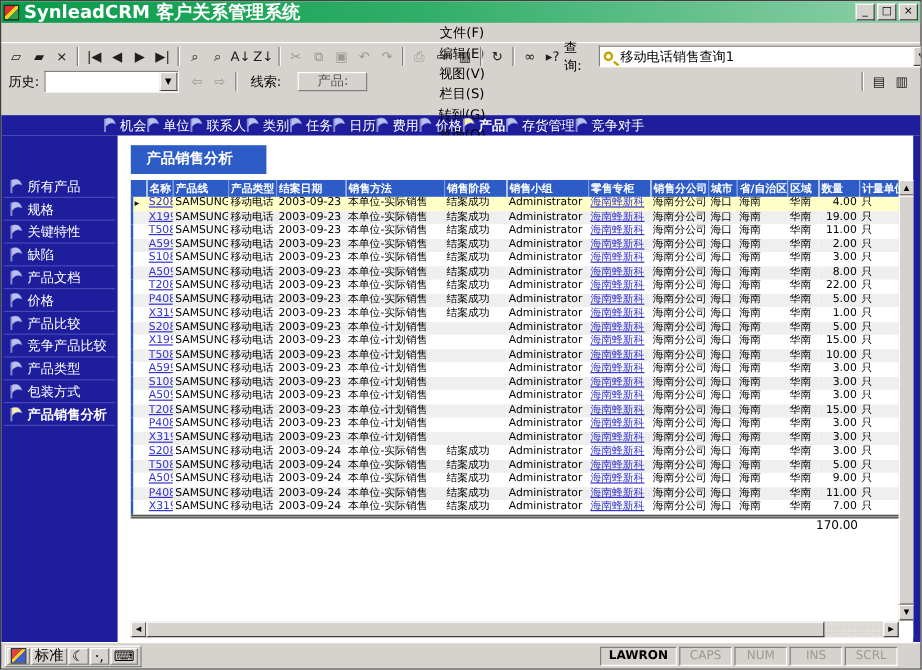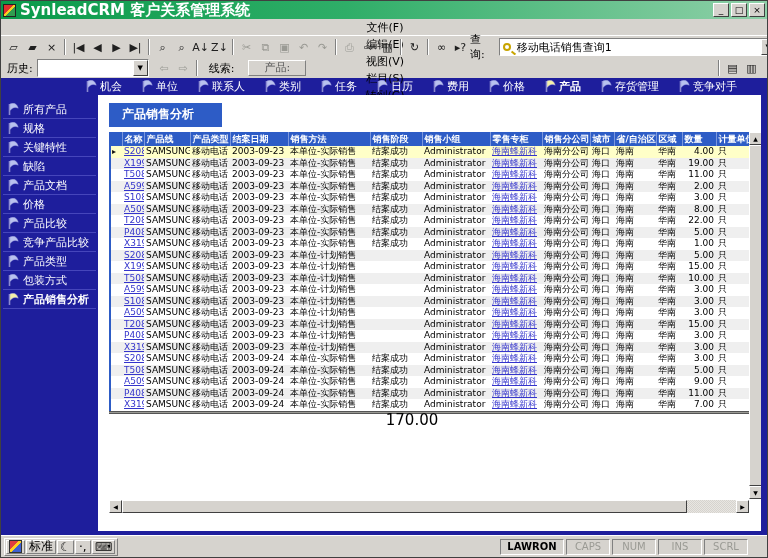--- a/index.html
+++ b/index.html
@@ -30,48 +30,48 @@
   .combo-btn { width:15px; height:16px; background:#d6d3ce; border:1px solid; border-color:#fff #404040 #404040 #fff;
                font-size:7px; line-height:14px; text-align:center; color:#000; flex:0 0 15px; }
   .mag { position:relative; width:8px; height:8px; border:2px solid #c8a400; border-radius:50%; margin:0 3px; flex:0 0 8px; }
   .mag::after { content:""; position:absolute; width:5px; height:2px; background:#c8a400; transform:rotate(40deg); left:6px; top:7px; }
   .toolbar2 { height:20px; display:flex; align-items:center; padding:0 6px; font-size:11px; }
   .raised { background:#d6d3ce; border:1px solid; border-color:#fff #808080 #808080 #fff; }
   .product-btn { width:58px; height:16px; text-align:center; font-size:11px; line-height:14px; color:#555; }
   .tb2-spacer { flex:1; }
 
   
-  .navbar { height:17px; background:#1e1e9c; display:flex; align-items:center; gap:20px; padding-left:85px; overflow:hidden; }
+  .navbar { height:17px; background:#1e1e9c; display:flex; align-items:center; padding-left:85px; overflow:hidden;margin-top:18px; }
   .nav-tab { display:flex; align-items:center; gap:3px; color:#fff; font-size:11px; white-space:nowrap; cursor:default; }
   .nav-tab.active span { font-weight:bold; }
 
   
   .body { display:flex; height:442px; background:#1e1e9c; }
-  .sidebar { width:97px; flex:0 0 97px; padding-top:5px; }
+  .sidebar { width:97px; flex:0 0 97px; padding-top:5px;margin-top:28px; }
   .side-item { display:flex; align-items:center; gap:4px; color:#fff; font-size:11px; height:19px; padding-left:5px;
                border-bottom:1px solid #4646bb; margin:0 2px; white-space:nowrap; overflow:hidden; }
   .side-item.active { font-weight:bold; }
   .content { flex:1; background:#fff; margin:0 6px 6px 0; position:relative; overflow:hidden; }
   .page-title { display:inline-block; margin:8px 0 0 11px; background:#2d5cc6; color:#fff; font-size:12px; font-weight:bold;
                 padding:3px 28px 4px 13px; white-space:nowrap; }
 
   
   .grid-area { position:relative; margin:5px 0 0 11px; width:653px; height:381px; background:#fff; }
   table.grid { border-collapse:collapse; table-layout:fixed; width:640px; font-size:9px; border-left:2px solid #2d5cc6; }
   .grid thead th { background:#2d5cc6; color:#fff; height:14px; font-weight:bold; font-size:9px; text-align:left;
                    padding:0 2px; white-space:nowrap; overflow:hidden; border-left:1px solid #7b97dd; }
   .grid thead th:first-child { border-left:none; }
   .grid tbody td { height:11.5px; line-height:11px; padding:0 2px; white-space:nowrap; overflow:hidden; color:#000; }
   .grid tbody tr.alt { background:#efefef; }
   .grid tbody tr.selected { background:#ffffc8; }
   .grid td.num { text-align:right; }
   .grid td.gutter { padding:0 1px; font-size:8px; color:#111; }
   .lnk { color:#3434cc; text-decoration:underline; cursor:pointer; }
   .total-sep { width:640px; height:3px; background:#9a9a94; border-top:1px solid #555; border-bottom:1px solid #555; }
-  .total-row { width:606px; text-align:center; font-size:15px; height:13px; line-height:13px; color:#000; }
+  .total-row { width:606px; text-align:right; font-size:10px; height:13px; line-height:13px; color:#000; }
 
   
   .vscroll { position:absolute; top:0; right:0; width:13px; height:367px; background:#d6d3ce; display:flex; flex-direction:column; }
   .hscroll { position:absolute; bottom:0; left:0; width:640px; height:13px; background:#d6d3ce; display:flex; }
   .sbtn { flex:0 0 13px; width:13px; height:13px; background:#d6d3ce; border:1px solid; border-color:#fff #404040 #404040 #fff;
           font-size:6px; display:flex; align-items:center; justify-content:center; color:#000; }
   .vthumb { flex:1; margin:0; background:#d6d3ce; border:1px solid; border-color:#fff #404040 #404040 #fff; }
   .htrack { flex:1; display:flex; background:repeating-conic-gradient(#e8e6e2 0% 25%, #d6d3ce 0% 50%) 0 0/2px 2px; }
   .hthumb { width:92%; background:#d6d3ce; border:1px solid; border-color:#fff #404040 #404040 #fff; }
 

